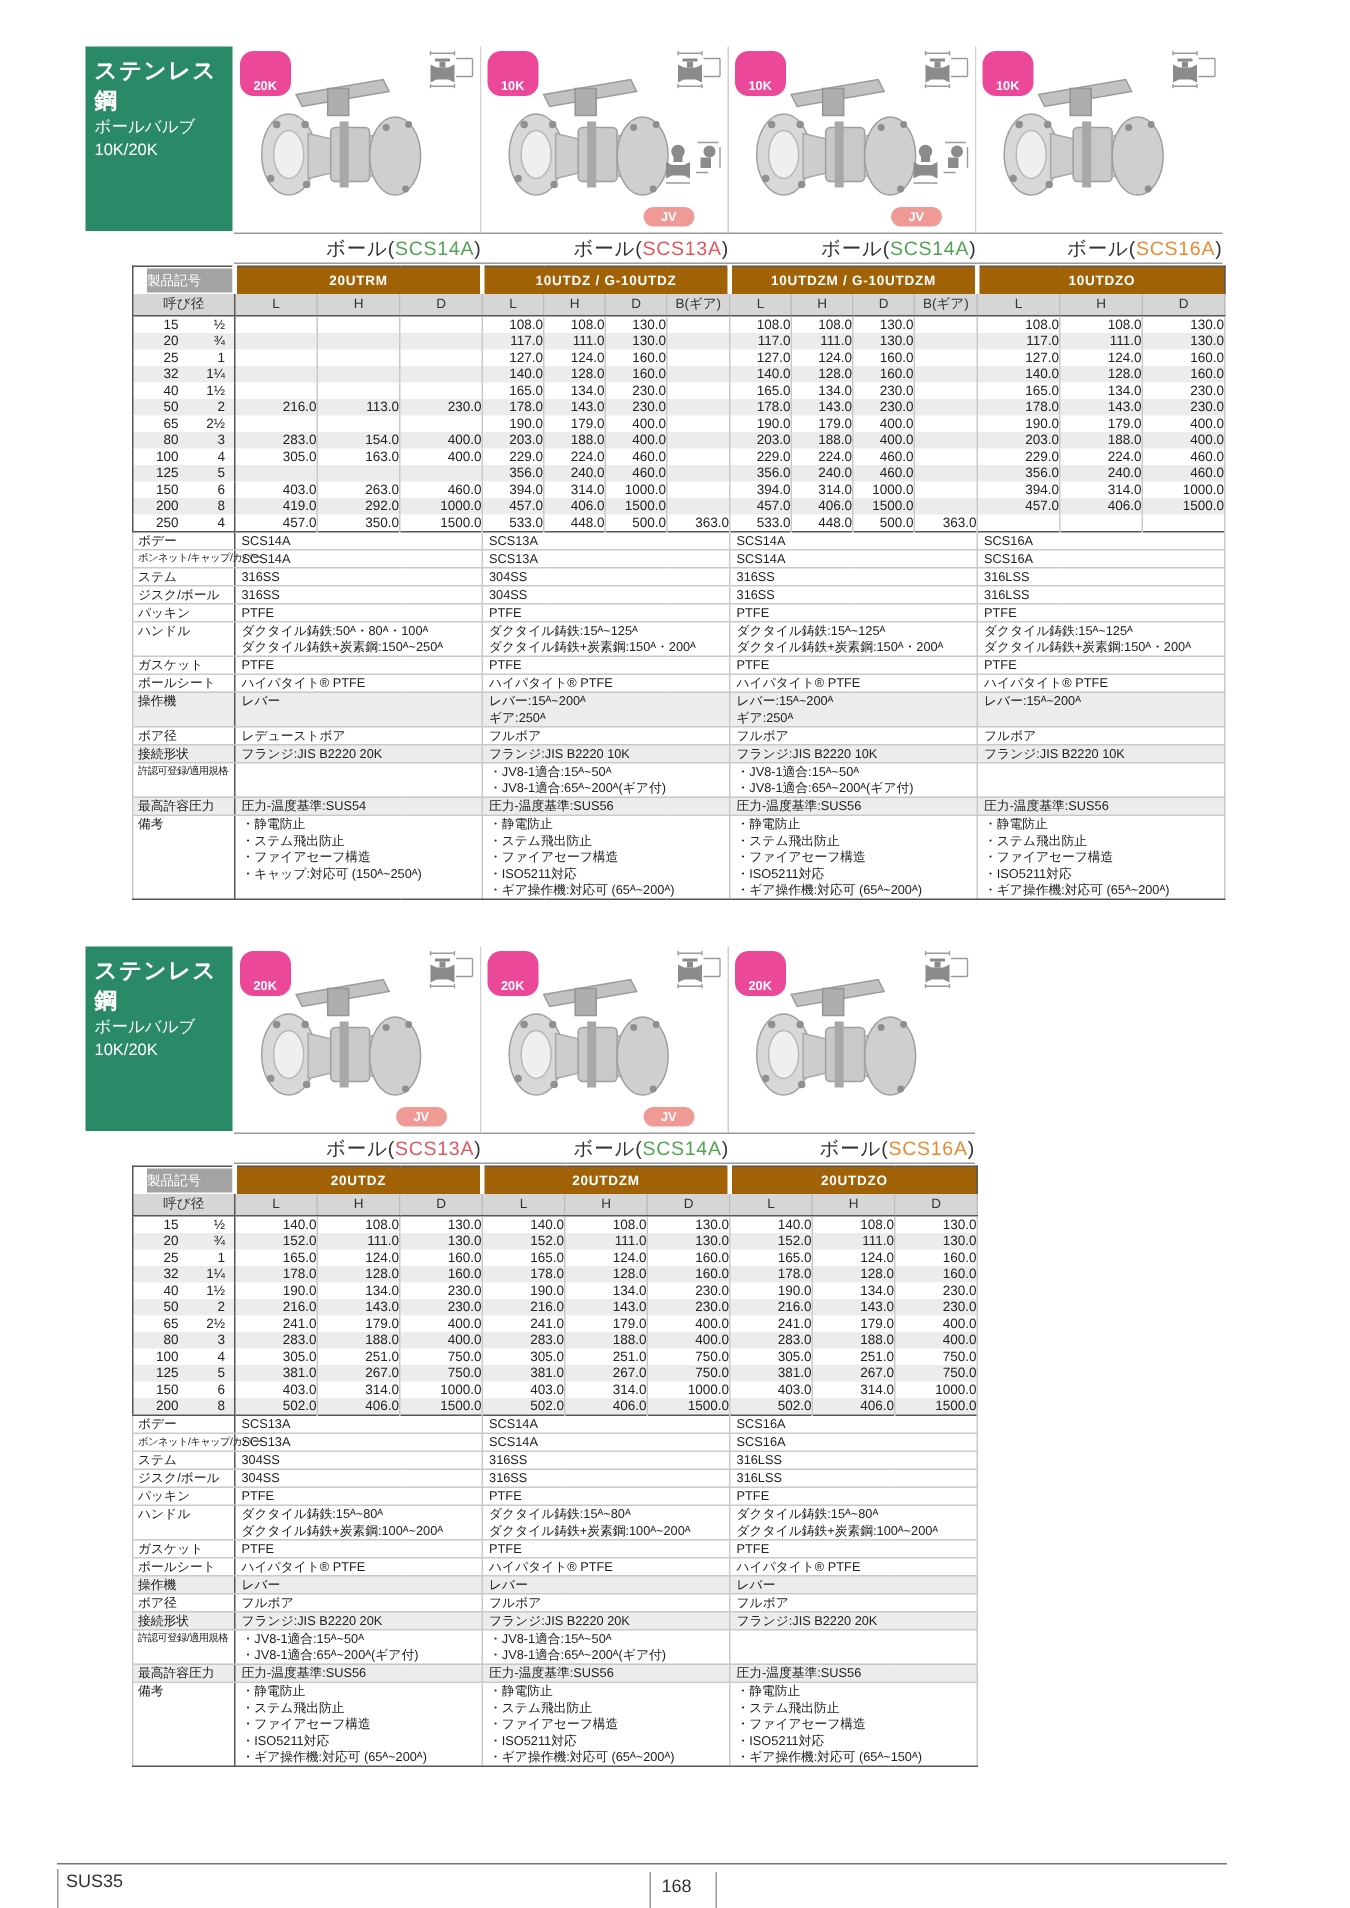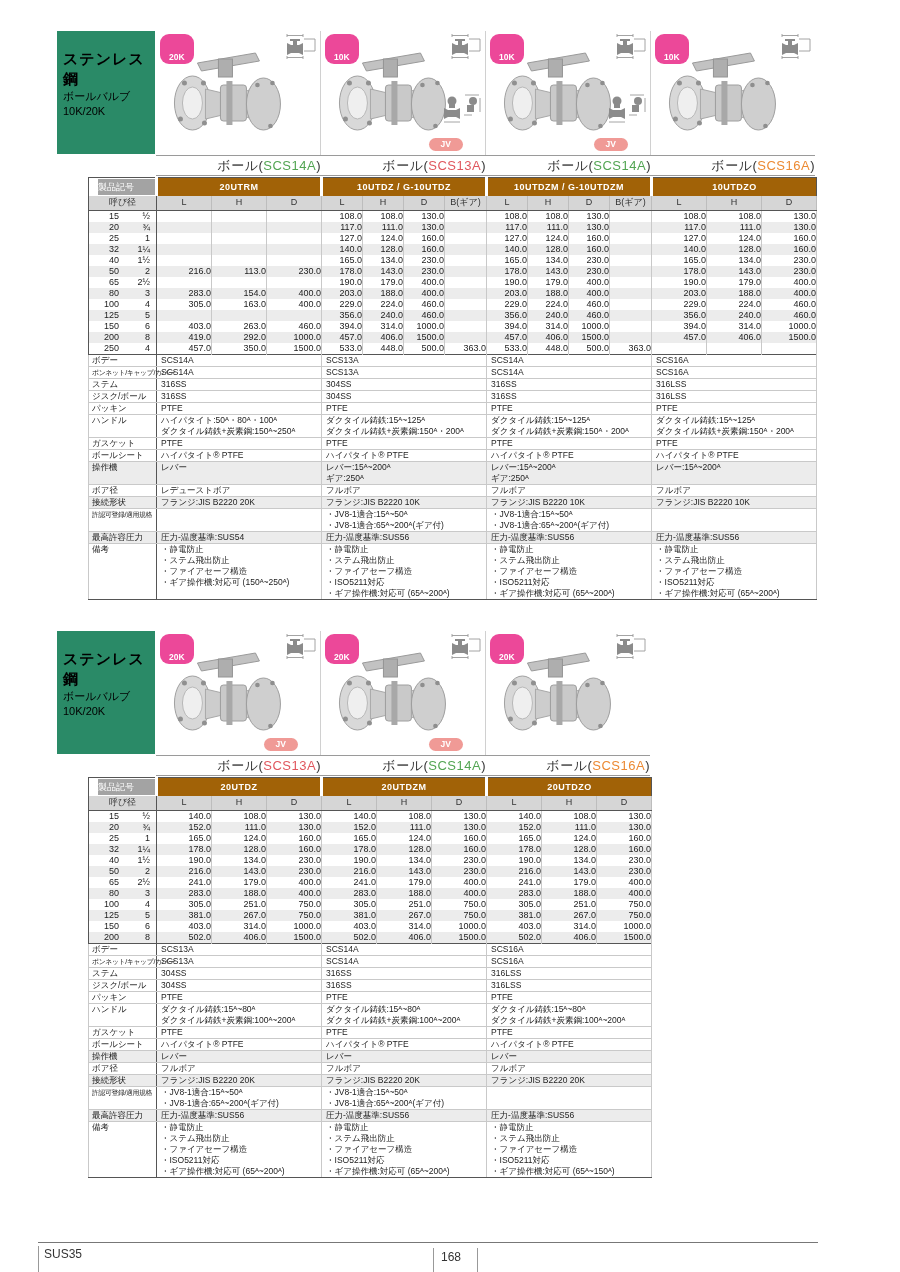--- a/index.html
+++ b/index.html
@@ -1,20 +1,20 @@
 <!DOCTYPE html>
 <html><head>
 <meta charset="utf-8">
 <style>
   html,body{margin:0;padding:0;background:#fff;}
   #page{position:relative;width:900px;height:1272px;background:#ffffff;overflow:hidden;
         font-family:"Liberation Sans","DejaVu Sans",sans-serif;color:#222;}
   .section{position:absolute;left:57px;}
-  .green-box{position:absolute;left:0;top:0;width:98px;height:123px;background:#2a8a67;color:#000000;
-             padding:18px 6px;box-sizing:border-box;}
+  .green-box{position:absolute;left:0;top:0;width:98px;height:123px;background:#2a8a67;color:#ffffff;
+             padding:7px 6px;box-sizing:border-box;}
   .green-box .t1{font-size:15px;font-weight:bold;letter-spacing:1px;line-height:20px;}
   .green-box .t2{font-size:11px;line-height:15px;}
   .img-row{position:absolute;top:0;display:flex;}
   .img-cell{position:relative;height:124px;background:#fff;border-right:1px solid #d0d0d0;box-sizing:border-box;}
   .img-cell:last-child{border-right:none;}
   .pbadge{position:absolute;top:3px;left:4px;background:#ec4899;color:#fff;font-size:8.5px;font-weight:bold;
           padding:18px 9px 2px;border-radius:9px;}
   .jvbadge{position:absolute;bottom:4px;right:22px;background:#f09a96;color:#fff;font-size:8.5px;font-weight:bold;
           padding:1px 12px 2px;border-radius:9px;}
   .dimicon{position:absolute;top:2px;right:3px;}
@@ -659,21 +659,21 @@
             <td class="val grp" colspan="4">
               <div>PTFE</div>
             </td>
             <td class="val grp" colspan="3">
               <div>PTFE</div>
             </td>
           </tr>
           <tr class="spec-row">
             <td class="lblcol">ハンドル</td>
             <td class="val grp" colspan="3">
-              <div>ハイパタイト:50ᴬ・80ᴬ・100ᴬ</div>
+              <div>ダクタイル鋳鉄:50ᴬ・80ᴬ・100ᴬ</div>
               <div>ダクタイル鋳鉄+炭素鋼:150ᴬ~250ᴬ</div>
             </td>
             <td class="val grp" colspan="4">
               <div>ダクタイル鋳鉄:15ᴬ~125ᴬ</div>
               <div>ダクタイル鋳鉄+炭素鋼:150ᴬ・200ᴬ</div>
             </td>
             <td class="val grp" colspan="4">
               <div>ダクタイル鋳鉄:15ᴬ~125ᴬ</div>
               <div>ダクタイル鋳鉄+炭素鋼:150ᴬ・200ᴬ</div>
             </td>
@@ -790,21 +790,21 @@
             <td class="val grp" colspan="3">
               <div>圧力-温度基準:SUS56</div>
             </td>
           </tr>
           <tr class="spec-row last-spec">
             <td class="lblcol">備考</td>
             <td class="val grp" colspan="3">
               <div>・静電防止</div>
               <div>・ステム飛出防止</div>
               <div>・ファイアセーフ構造</div>
-              <div>・ギア操作機:対応可 (150ᴬ~250ᴬ)</div>
+              <div>・キャップ:対応可 (150ᴬ~250ᴬ)</div>
             </td>
             <td class="val grp" colspan="4">
               <div>・静電防止</div>
               <div>・ステム飛出防止</div>
               <div>・ファイアセーフ構造</div>
               <div>・ISO5211対応</div>
               <div>・ギア操作機:対応可 (65ᴬ~200ᴬ)</div>
             </td>
             <td class="val grp" colspan="4">
               <div>・静電防止</div>

